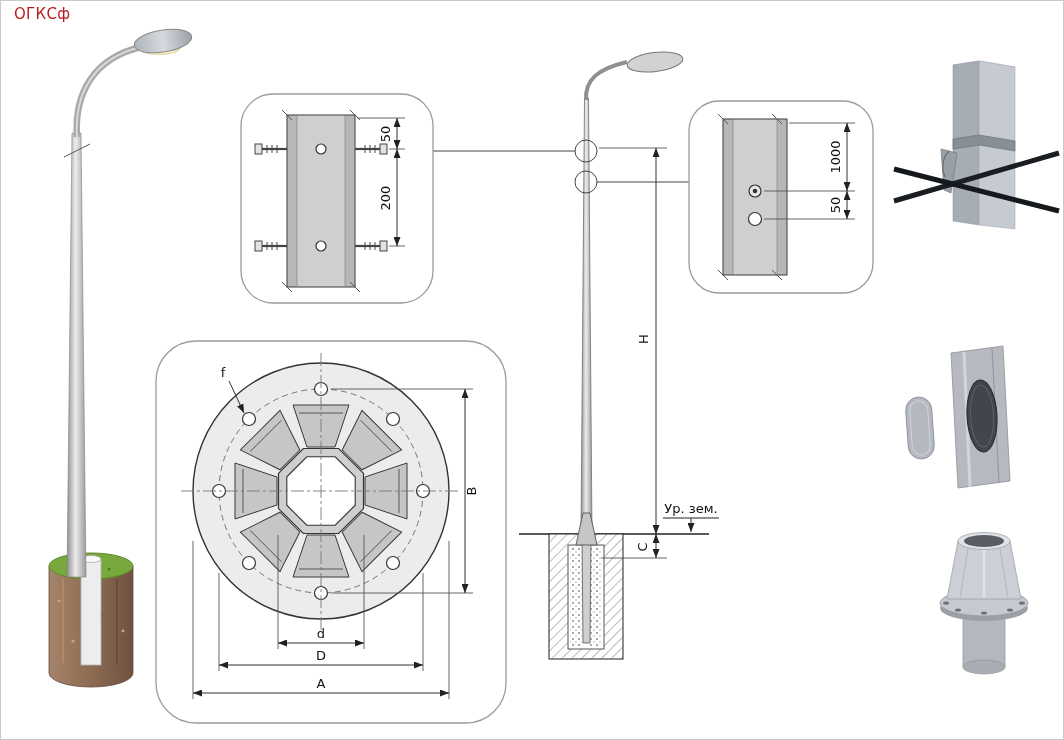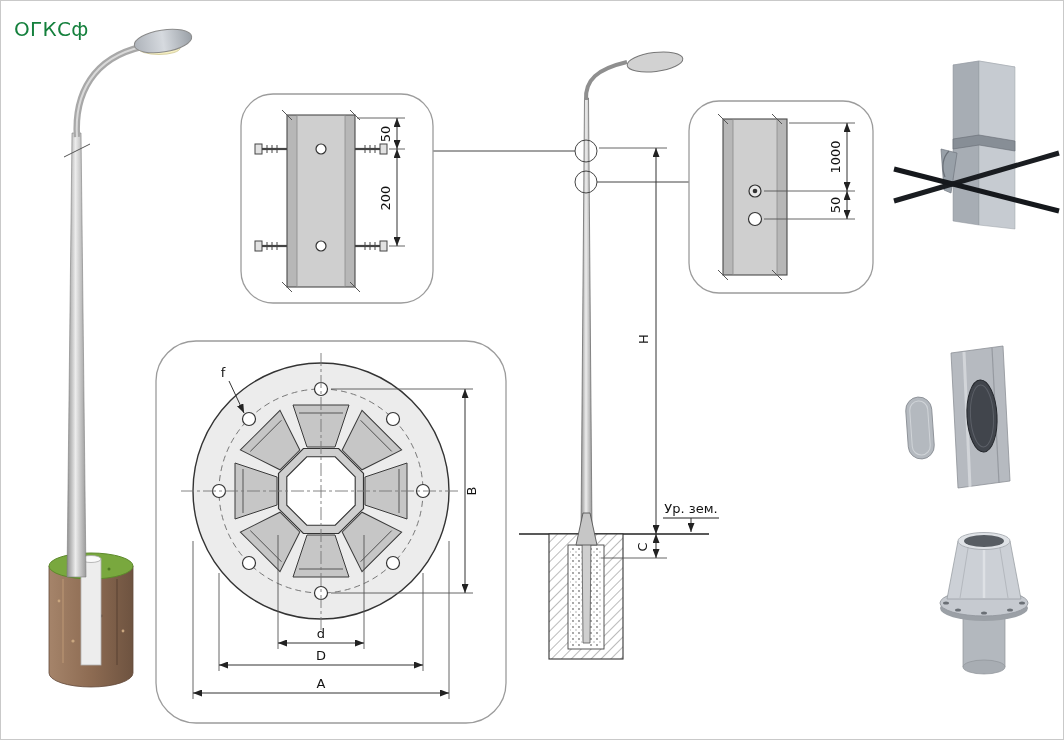--- a/index.html
+++ b/index.html
@@ -1,20 +1,20 @@
 <!DOCTYPE html>
 <html><head>
 <meta charset="utf-8">
 <style>
   html,body{margin:0;padding:0;background:#fff;}
   .canvas{position:relative;width:1064px;height:740px;background:#ffffff;
           border:1px solid #c9c9c9;box-sizing:border-box;overflow:hidden;
           font-family:"DejaVu Sans", sans-serif;}
   .canvas > svg{position:absolute;left:0;top:0;}
-  .page-title{position:absolute;left:13px;top:16px;font-size:20px;color:#15803d;letter-spacing:.3px;}
+  .page-title{position:absolute;left:13px;top:4px;font-size:15px;color:#b91c1c;letter-spacing:.3px;}
   svg{font-family:"DejaVu Sans", sans-serif;}
   svg text{fill:#111;font-size:13px;}
   .box{fill:#ffffff;stroke:#9c9c9c;stroke-width:1.3;}
   .thin{stroke:#444;stroke-width:1;fill:none;}
   .dim{stroke:#333;stroke-width:1;fill:none;}
   .ext{stroke:#555;stroke-width:0.9;fill:none;}
   .cl{stroke:#777;stroke-width:0.9;stroke-dasharray:13 3 3 3;fill:none;}
   .dash{stroke:#777;stroke-width:1;stroke-dasharray:6 4;fill:none;}
   .hole{fill:#fff;stroke:#333;stroke-width:1.2;}
   .gusset-p{fill:#c6c6c6;stroke:#3a3a3a;stroke-width:1;}

